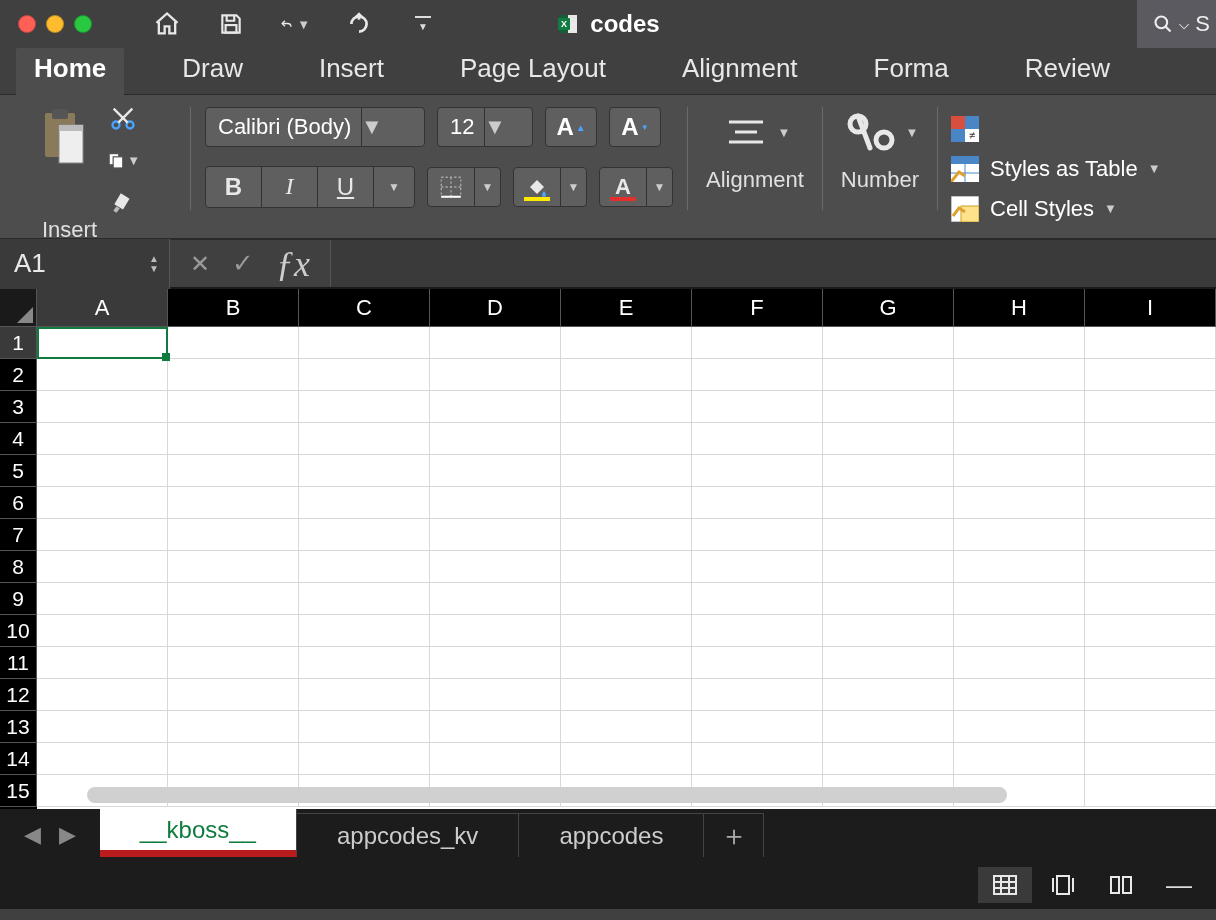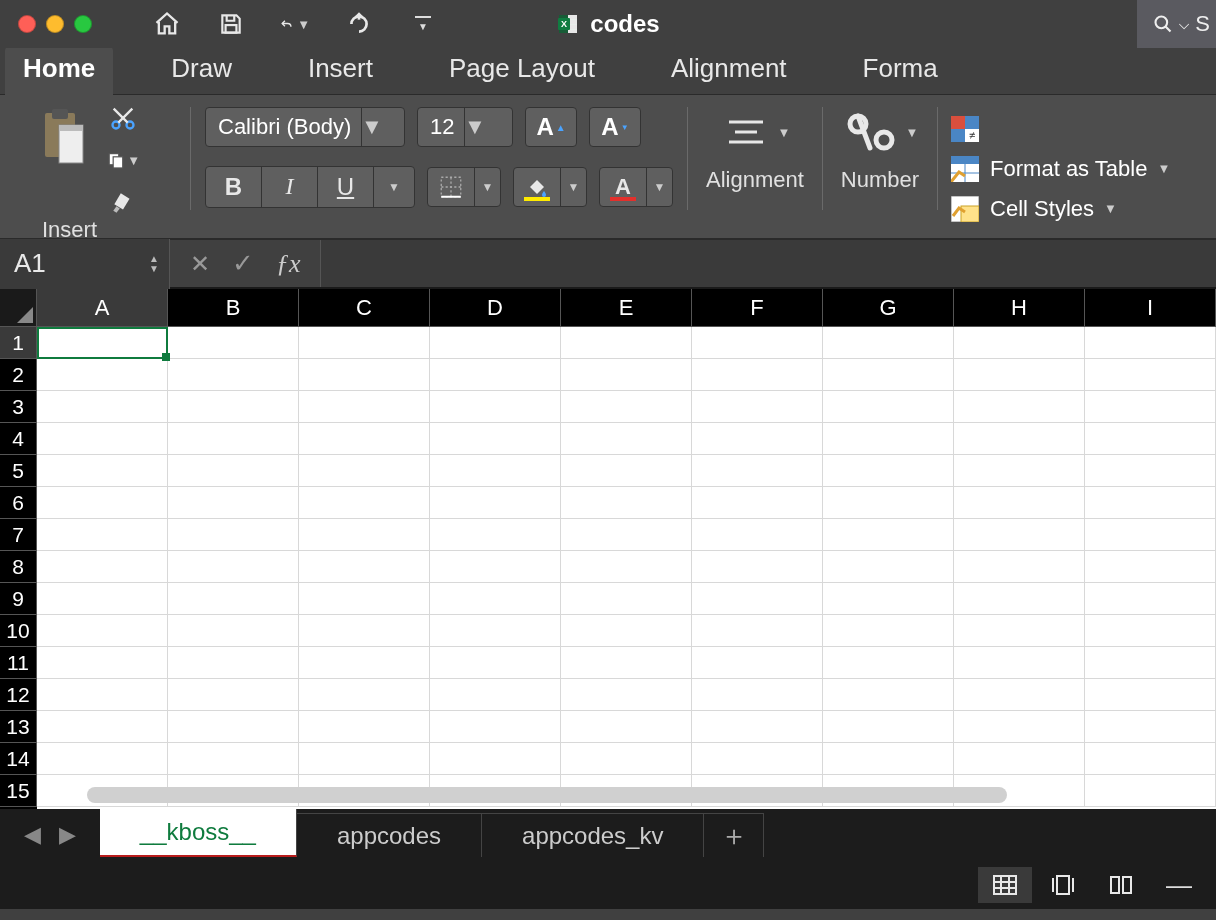--- a/index.html
+++ b/index.html
@@ -9,21 +9,21 @@
   .traffic { display:flex; gap:10px; padding-left:18px; align-items:center; }
   .tl { width:18px; height:18px; border-radius:50%; box-shadow: inset 0 0 0 1px rgba(0,0,0,.25); }
   .tl.red{background:#ff5f57;} .tl.yel{background:#febc2e;} .tl.grn{background:#28c840;}
   .qat { margin-left:60px; display:flex; align-items:center; gap:34px; color:#ddd; }
   .qat .ico { width:30px; height:30px; display:flex; align-items:center; justify-content:center; cursor:pointer; }
   .title-center { position:absolute; left:0; right:0; display:flex; justify-content:center; align-items:center; gap:10px; pointer-events:none; }
   .title-center .name { font-size:24px; font-weight:600; color:#fff; }
   .xicon { width:24px; height:24px; display:flex; align-items:center; justify-content:center; }
   .search-right { position:absolute; right:0; top:0; height:48px; display:flex; align-items:center; gap:6px; background:#5a5a60; padding:0 6px 0 16px; font-size:22px; color:#eee;}
   
-  .ribbon-tabs { height:47px; background:#404040; display:flex; align-items:flex-end; padding-left:5px; gap:40px; border-bottom:1px solid #2a2a2a; }
+  .ribbon-tabs { height:47px; background:#404040; display:flex; align-items:flex-end; padding-left:16px; gap:40px; border-bottom:1px solid #2a2a2a; }
   .rtab { font-size:26px; color:#e8e8e8; padding:8px 18px 10px; cursor:pointer; }
   .rtab.active { background:#4d4d4d; color:#fff; font-weight:600; border-top-left-radius:6px; border-top-right-radius:6px; border-bottom:1px solid #4d4d4d; margin-bottom:-1px;}
   
   .ribbon { height:144px; background:#4d4d4d; display:flex; padding:8px 0 4px 20px; border-bottom:1px solid #2a2a2a; position:relative;}
   .group { display:flex; flex-direction:column; justify-content:space-between; padding:0 14px; position:relative;}
   .sep { width:1px; background:#6a6a6a; margin:4px 0 24px;}
   .big-label { text-align:center; font-size:22px; color:#e0e0e0; }
   
   .paste-top { display:flex; gap:14px; align-items:flex-start;}
   .clipbrd { width:58px; height:68px; display:flex; align-items:center; justify-content:center;}
@@ -51,21 +51,21 @@
   .ddarrow{font-size:13px;color:#ccc;}
   
   .styles-list { display:flex; flex-direction:column; gap:12px; padding:0 12px; justify-content:center;}
   .style-item { display:flex; align-items:center; gap:10px; font-size:22px; color:#fff; cursor:pointer; white-space:nowrap;}
   .style-item .sq { width:30px; height:28px; display:flex; align-items:center; justify-content:center;}
   
   .fbar { height:50px; background:#404040; display:flex; align-items:center; border-top:1px solid #2a2a2a; border-bottom:2px solid #1a1a1a;}
   .namebox { width:170px; height:50px; display:flex; align-items:center; justify-content:space-between; padding:0 10px 0 14px; font-size:26px; border-right:1px solid #555; background:#3a3a3a; cursor:text;}
   .namebox .spin{ display:flex; flex-direction:column; font-size:10px; line-height:10px; color:#bbb; cursor:pointer;}
   .fx-icons{ display:flex; gap:22px; padding:0 20px; align-items:center; color:#999;}
-  .fx-glyph{ font-style:italic; font-family:"Times New Roman",serif; font-size:26px; color:#ccc;}
+  .fx-glyph{ font-style:italic; font-family:"Times New Roman",serif; font-size:36px; color:#ccc;}
   .formula-in{ flex:1; height:100%; background:#3a3a3a; border:none; outline:none; color:#fff; font-size:20px; padding:0 10px; border-left:1px solid #555;}
   
   .grid { height:520px; background:#fff; display:flex; flex-direction:column; position:relative;}
   .colhdr { height:38px; display:flex; background:#000; color:#fff;}
   .corner { width:44px; background:#1a1a1a; border-right:1px solid #555; border-bottom:1px solid #555; position:relative; cursor:pointer;}
   .corner::after{content:""; position:absolute; right:3px; bottom:3px; border:8px solid transparent; border-right-color:#888; border-bottom-color:#888;}
   .ch { flex:0 0 131px; display:flex; align-items:center; justify-content:center; font-size:22px; border-right:1px solid #555; border-bottom:1px solid #555; background:#000; cursor:pointer;}
   .ch.sel { background:#3a3a3a; }
   .rows { flex:1; display:flex; overflow:hidden;}
   .rowhdrs { width:44px; background:#000; color:#fff; display:flex; flex-direction:column;}
@@ -75,21 +75,21 @@
   .crow { height:32px; display:flex;}
   .cell { flex:0 0 131px; border-right:1px solid #d8d8d8; border-bottom:1px solid #d8d8d8; cursor:cell;}
   .cell.sel { border:2px solid #0f7b3e !important; position:relative;}
   .cell.sel::after{content:""; position:absolute; right:-4px; bottom:-4px; width:8px; height:8px; background:#0f7b3e;}
   .hscroll{ position:absolute; left:50px; bottom:6px; height:16px; width:920px; background:#d0d0d0; border-radius:8px; cursor:pointer;}
   
   .sheettabs { height:52px; background:#1c1c1c; display:flex; align-items:center;}
   .navarrows{ display:flex; gap:18px; padding:0 24px; color:#888; font-size:22px;}
   .navarrows span{cursor:pointer;}
   .stab{ height:44px; padding:0 40px; display:flex; align-items:center; font-size:24px; color:#ccc; border-right:1px solid #444; cursor:pointer; border-top:1px solid #444;}
-  .stab.active{ background:#fff; color:#0f7b3e; border-top:none; border-bottom:2px solid #b91c1c; margin-top:-4px; height:48px; font-weight:500;}
+  .stab.active{ background:#fff; color:#0f7b3e; border-top:none; border-bottom:7px solid #b91c1c; margin-top:-4px; height:48px; font-weight:500;}
   .addsheet{ width:60px; display:flex; align-items:center; justify-content:center; color:#aaa; font-size:28px; cursor:pointer; border-right:1px solid #444; height:44px; border-top:1px solid #444;}
   
   .status { height:48px; background:#1c1c1c; display:flex; align-items:center; justify-content:flex-end; padding-right:10px; gap:4px;}
   .viewbtn{ width:54px; height:36px; display:flex; align-items:center; justify-content:center; color:#ddd; cursor:pointer;}
   .viewbtn.active{ background:#3a3a3a;}
   svg{display:block;}
 </style>
 </head>
 <body>
 
@@ -157,20 +157,21 @@
   </div>
 </div>
 
 <div class="ribbon-tabs">
   <div class="rtab active">Home</div>
   <div class="rtab">Draw</div>
   <div class="rtab">Insert</div>
   <div class="rtab">Page Layout</div>
   <div class="rtab">Alignment</div>
   <div class="rtab">Forma</div>
+  <div class="rtab">Review</div>
 </div>
 
 <div class="ribbon">
 
   <div class="group" style="width:170px;">
     <div class="paste-top">
       <div class="clipbrd">
         <svg width="48" height="60" viewBox="0 0 48 60">
             <rect x="6" y="6" width="30" height="44" rx="2" fill="#8a7a5a"></rect>
             <rect x="13" y="2" width="16" height="10" rx="2" fill="#555"></rect>
@@ -200,21 +201,21 @@
             </svg>
         </div>
       </div>
     </div>
     <div class="big-label" style="text-align:left;padding-left:8px;">Insert</div>
   </div>
   <div class="sep"></div>
 
   <div class="group" style="padding-top:4px;">
     <div class="font-row">
-      <div class="combo" style="width:200px;">
+      <div class="combo" style="width:220px;">
         <span>Calibri (Body)</span>
         <span class="drop">▼</span>
       </div>
       <div class="combo" style="width:96px;">
         <span>12</span>
         <span class="drop">▼</span>
       </div>
       <div class="btn font-inc">A<span class="tri">▲</span></div>
       <div class="btn font-dec">A<span class="tri">▼</span></div>
     </div>
@@ -300,21 +301,21 @@
     <div class="style-item">
       <span class="sq">
         <svg width="28" height="26" viewBox="0 0 28 26">
             <rect width="28" height="26" fill="#fff"></rect>
             <rect width="28" height="8" fill="#4a86c5"></rect>
             <line x1="0" y1="17" x2="28" y2="17" stroke="#4a86c5"></line>
             <line x1="14" y1="0" x2="14" y2="26" stroke="#4a86c5"></line>
             <path d="M0 26l8-10 6 4" stroke="#e0a030" fill="none" stroke-width="3"></path>
           </svg>
       </span>
-      <span>Format as Table</span>
+      <span>Styles as Table</span>
       <span class="ddarrow">▼</span>
     </div>
     <div class="style-item">
       <span class="sq">
         <svg width="28" height="26" viewBox="0 0 28 26">
             <rect width="28" height="26" fill="#fff" stroke="#888"></rect>
             <rect x="10" y="10" width="18" height="16" fill="#ffe28a" stroke="#c9a227"></rect>
             <path d="M2 20l6-8 6 4" stroke="#e0a030" fill="none" stroke-width="3"></path>
           </svg>
       </span>
@@ -539,22 +540,22 @@
     </div>
   </div>
 </div>
 
 <div class="sheettabs">
   <div class="navarrows">
     <span>◀</span>
     <span>▶</span>
   </div>
   <div class="stab active">__kboss__</div>
+  <div class="stab">appcodes_kv</div>
   <div class="stab">appcodes</div>
-  <div class="stab">appcodes_kv</div>
   <div class="addsheet">＋</div>
 </div>
 
 <div class="status">
   <div class="viewbtn active">
     <svg width="24" height="20" viewBox="0 0 24 20" fill="none" stroke="#e8e8e8" stroke-width="2">
         <rect x="1" y="1" width="22" height="18"></rect>
         <line x1="8" y1="1" x2="8" y2="19"></line>
         <line x1="16" y1="1" x2="16" y2="19"></line>
         <line x1="1" y1="7" x2="23" y2="7"></line>

